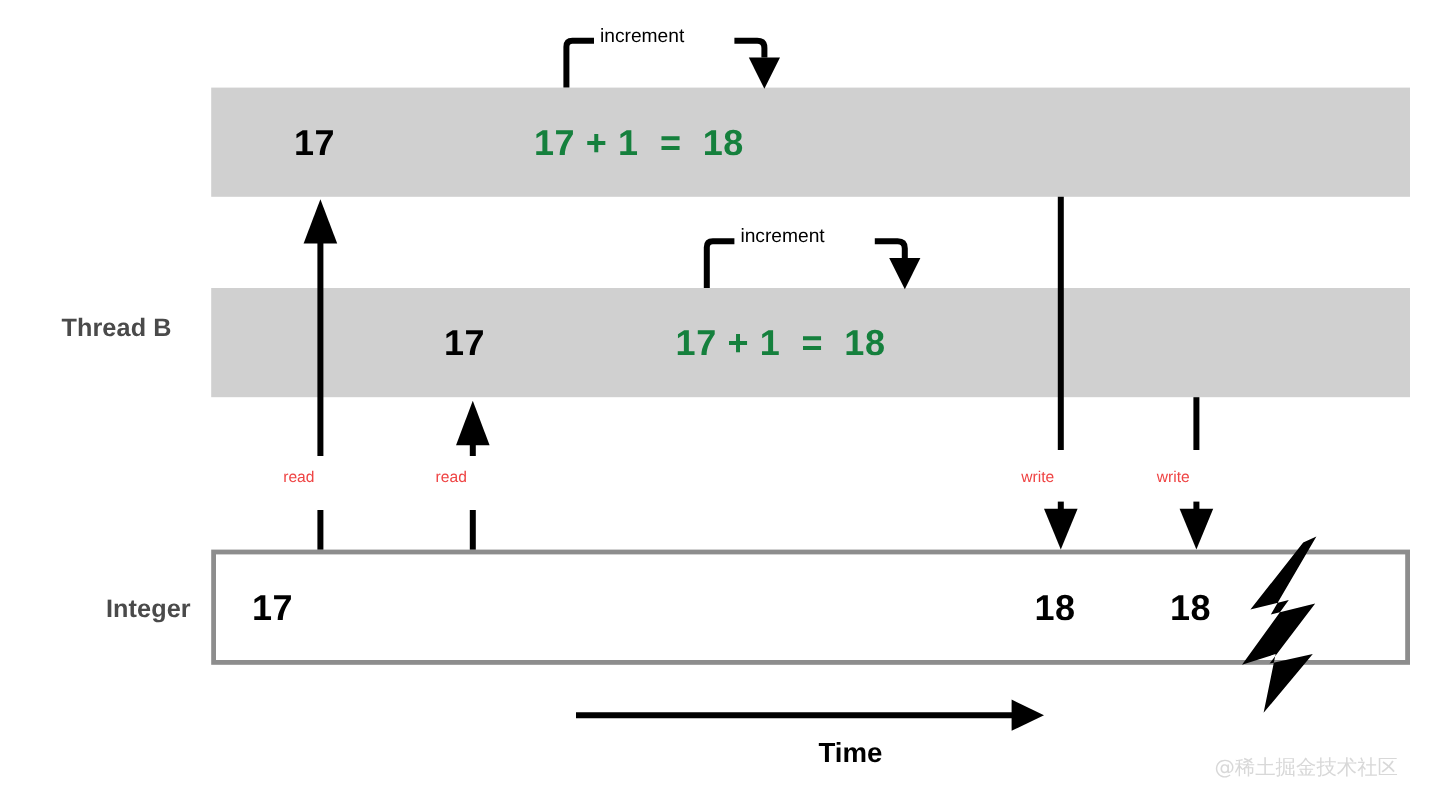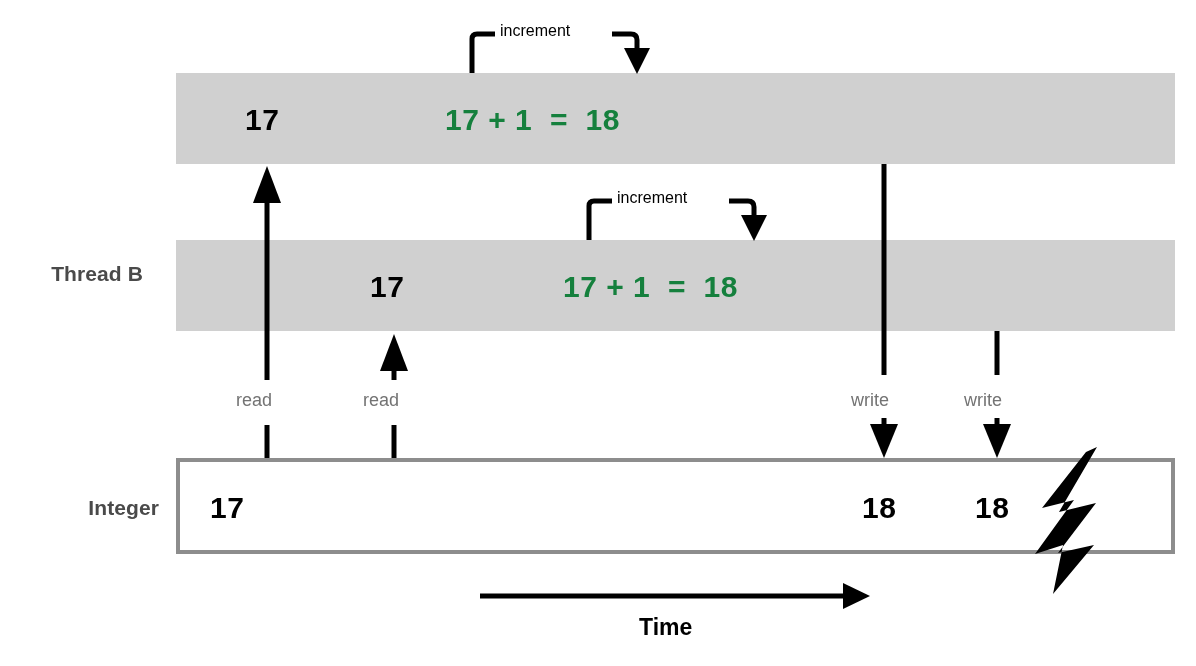--- a/index.html
+++ b/index.html
@@ -62,36 +62,37 @@
   .int-value {
     position: absolute;
     font-size: 30px;
     font-weight: bold;
     color: #000000;
     white-space: nowrap;
     letter-spacing: 0.5px;
   }
   .op-label {
     position: absolute;
-    font-size: 18px;
-    color: #737373;
+    font-size: 13px;
+    color: #ef4444;
     white-space: nowrap;
   }
   .inc-label {
     position: absolute;
     font-size: 16px;
     color: #000000;
     white-space: nowrap;
   }
   .time-label {
     position: absolute;
     font-size: 23px;
     font-weight: bold;
     color: #000000;
     white-space: nowrap;
+    margin-left: 43px;
   }
   .watermark {
     position: absolute;
     font-size: 17px;
     color: #d8d8d8;
     white-space: nowrap;
     font-family: "DejaVu Sans", sans-serif;
   }
 </style>
 </head>
@@ -116,20 +117,21 @@
   <div class="int-value" style="left:862px; top:491px;">18</div>
   <div class="int-value" style="left:975px; top:491px;">18</div>
 
   <div class="op-label" style="left:236px; top:390px;">read</div>
   <div class="op-label" style="left:363px; top:390px;">read</div>
   <div class="op-label" style="left:851px; top:390px;">write</div>
   <div class="op-label" style="left:964px; top:390px;">write</div>
 
   <div class="time-label" style="left:639px; top:614px;">Time</div>
 
+  <div class="watermark" style="left:1012px; top:628px;">@稀土掘金技术社区</div>
 
   <svg class="layer" viewBox="0 0 1196 666" xmlns="http://www.w3.org/2000/svg">
 
     <g fill="none" stroke="#000000" stroke-width="5">
       <path d="M 472 73 L 472 39 Q 472 34 477 34 L 495 34" stroke-linecap="butt"></path>
       <path d="M 612 34 L 631 34 Q 637 34 637 40 L 637 48" stroke-linecap="butt"></path>
     </g>
     <polygon points="624,48 650,48 637,74" fill="#000000"></polygon>
 
     <g fill="none" stroke="#000000" stroke-width="5">

